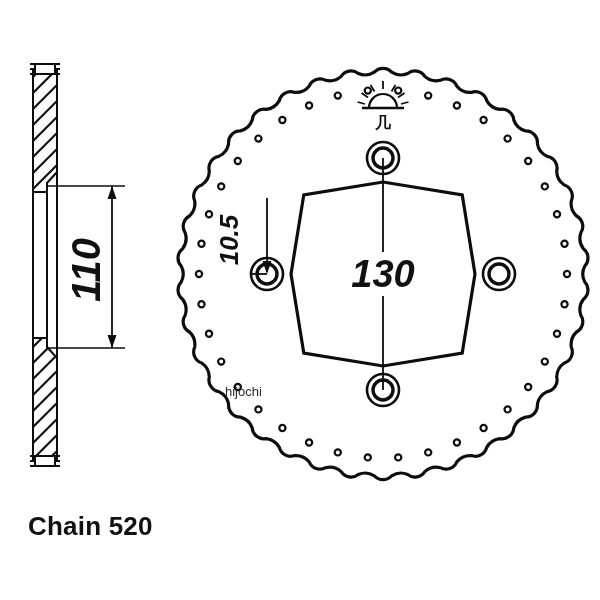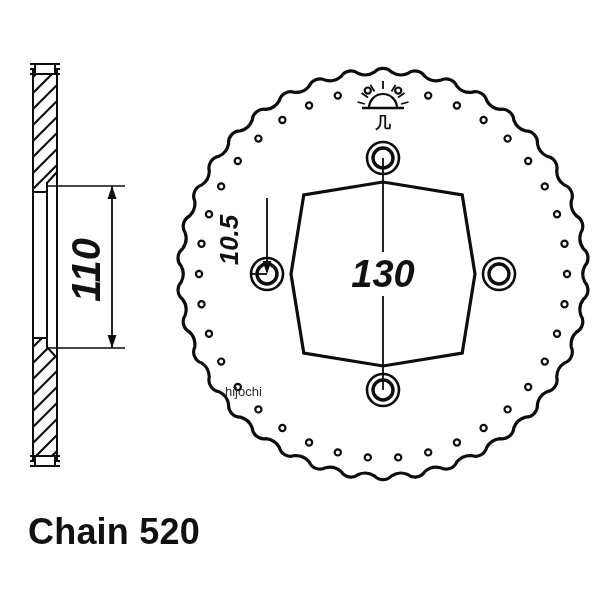--- a/index.html
+++ b/index.html
@@ -9,21 +9,21 @@
     font-family:"Liberation Sans", sans-serif;
     overflow:hidden;
     position:relative;
   }
   #stage{position:absolute;left:0;top:0;width:600px;height:600px;}
   svg{display:block;}
   .ln{fill:none;stroke:#0d0d0d;}
   .caption{
     position:absolute;
     left:28px;top:511px;
-    font-size:36px;
+    font-size:26px;
     font-weight:bold;
     letter-spacing:0.2px;
     color:#111111;
     white-space:nowrap;
   }
   .dimtext{
     font-family:"Liberation Sans", sans-serif;
     font-weight:bold;
     fill:#111111;
   }

